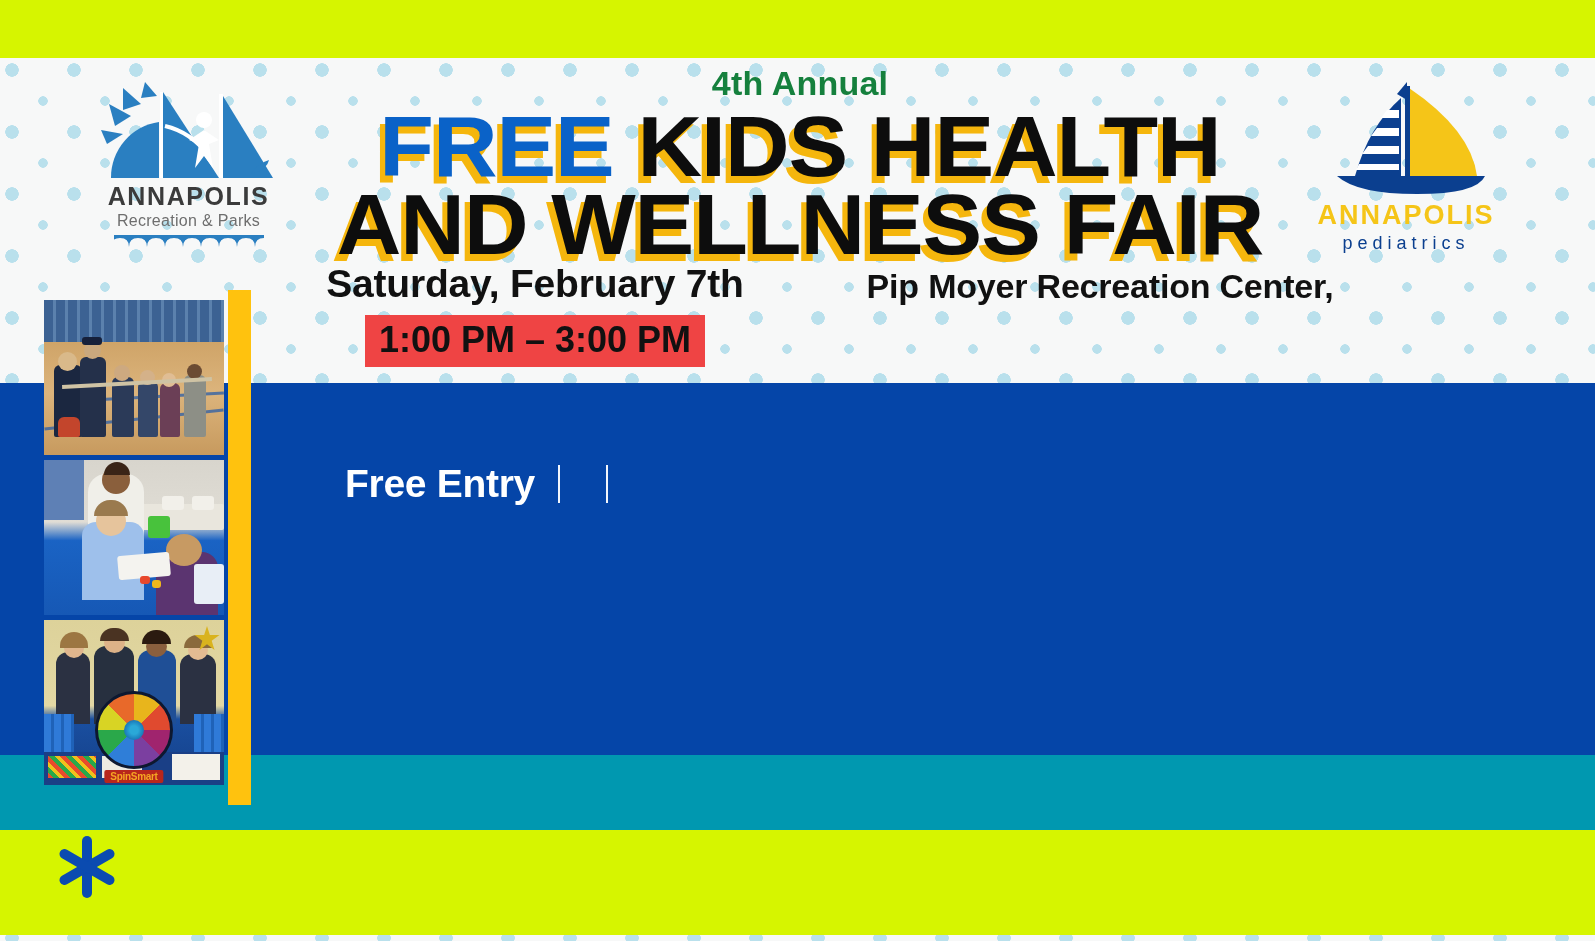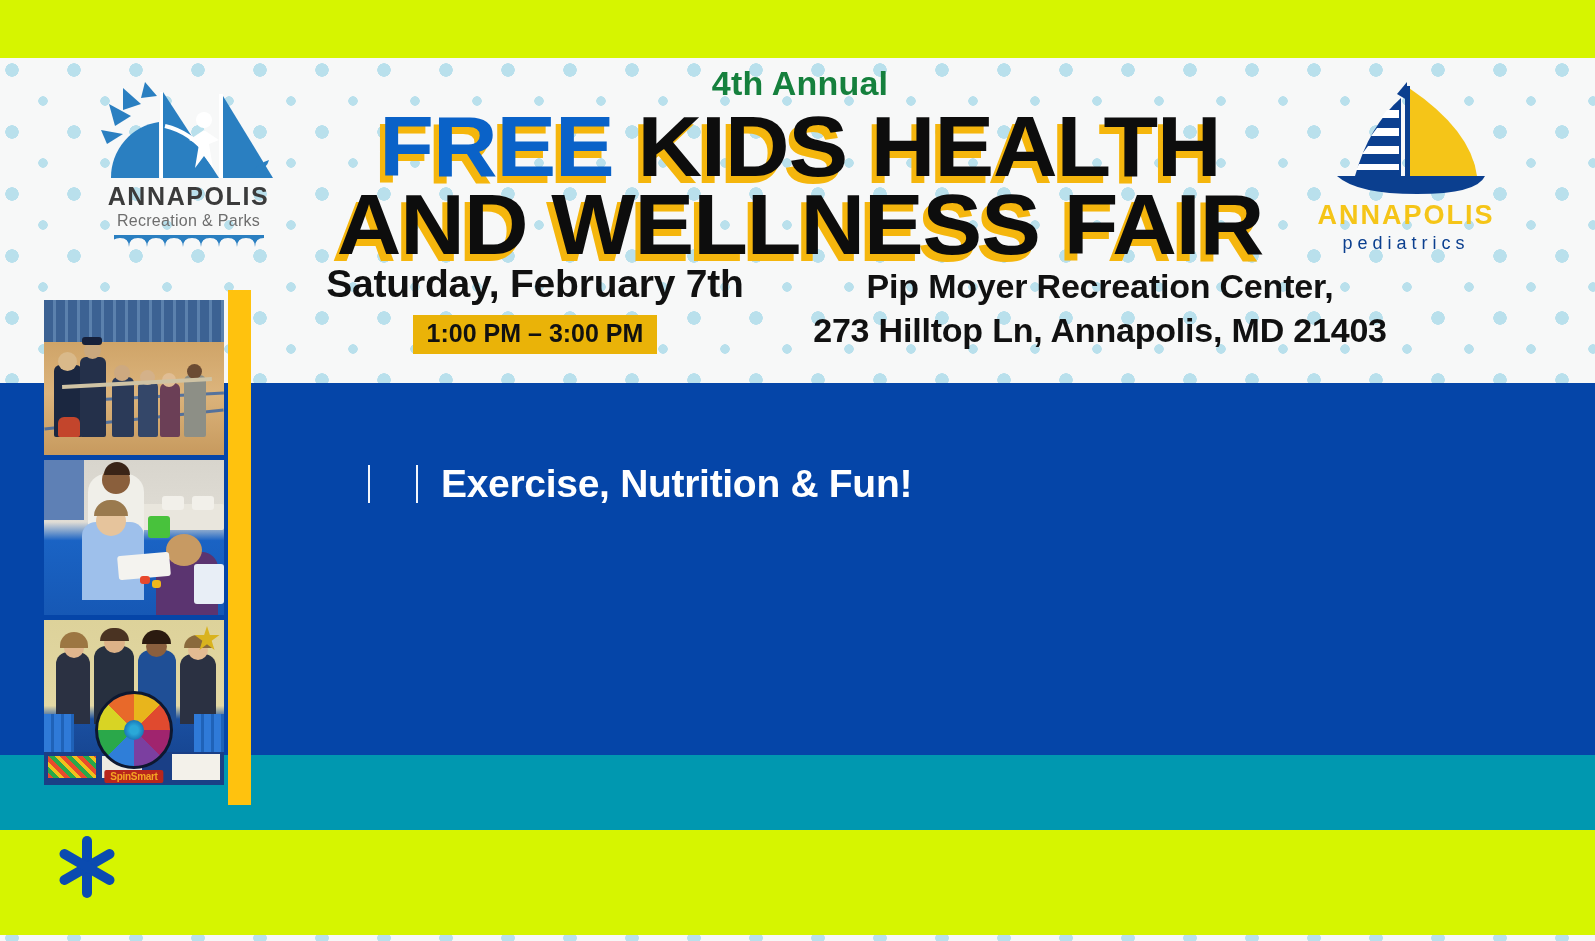--- a/index.html
+++ b/index.html
@@ -86,22 +86,22 @@
     position:absolute; left:300px; top:262px; width:1090px;
     z-index:7; display:flex; justify-content:space-between; align-items:flex-start;gap:12px;
   }
   #date-col { width:470px; text-align:center; }
   #date-text {
     font-size:39px; font-weight:700; color:#111; letter-spacing:-0.2px;
     white-space:nowrap;
   }
   #time-text {
     display:inline-block; margin-top:9px;
-    background:#eab308; color:#111;
-    font-size:25px; font-weight:800; letter-spacing:0px;
+    background:#ef4444; color:#111;
+    font-size:36px; font-weight:800; letter-spacing:0px;
     padding:4px 14px 6px 14px; white-space:nowrap;
   }
   #venue-col { width:580px; text-align:center; padding-top:3px; }
   #venue-name, #venue-address {
     font-size:34px; font-weight:700; color:#111;
     letter-spacing:-0.2px; line-height:1.28; white-space:nowrap;
   }
 
   
   #photo-strip {
@@ -243,21 +243,20 @@
     <div class="title-line" id="title-line-2">AND WELLNESS FAIR</div>
   </div>
 
   <div id="detail-row">
     <div id="date-col">
       <div id="date-text">Saturday, February 7th</div>
       <div id="time-text">1:00 PM – 3:00 PM</div>
     </div>
     <div id="venue-col">
       <div id="venue-name">Pip Moyer Recreation Center,</div>
-      <div id="venue-address">273 Hilltop Ln, Annapolis, MD 21403</div>
     </div>
   </div>
 
   <div id="photo-strip">
 
     <div class="photo" id="photo-tug">
       <div class="floor-line" style="left:0;  top:118px; width:180px; transform:rotate(-6deg);"></div>
       <div class="floor-line" style="left:10px;top:96px;  width:170px; transform:rotate(-3deg);"></div>
       <div style="position:absolute;left:0;top:0;width:180px;height:42px;
                   background:repeating-linear-gradient(90deg,#3c6293 0 9px,#5b81ad 9px 12px);"></div>
@@ -324,23 +323,23 @@
       <div style="position:absolute;left:128px;top:134px;width:48px;height:26px;background:#f3f1ea;"></div>
       <div class="wheel"></div>
       <div class="wheel-label">SpinSmart</div>
     </div>
 
   </div>
 
   <div id="accent-bar"></div>
 
   <div id="tagline">
+    <span>Free Entry</span>
     <span class="sep"></span>
     <span class="sep"></span>
-    <span>Exercise, Nutrition &amp; Fun!</span>
   </div>
 
   <svg id="asterisk" viewBox="0 0 60 62">
     <g fill="#0b4bb0">
       <rect x="25" y="0" width="10" height="62" rx="5"></rect>
       <rect x="25" y="0" width="10" height="62" rx="5" transform="rotate(60 30 31)"></rect>
       <rect x="25" y="0" width="10" height="62" rx="5" transform="rotate(120 30 31)"></rect>
     </g>
   </svg>
 

